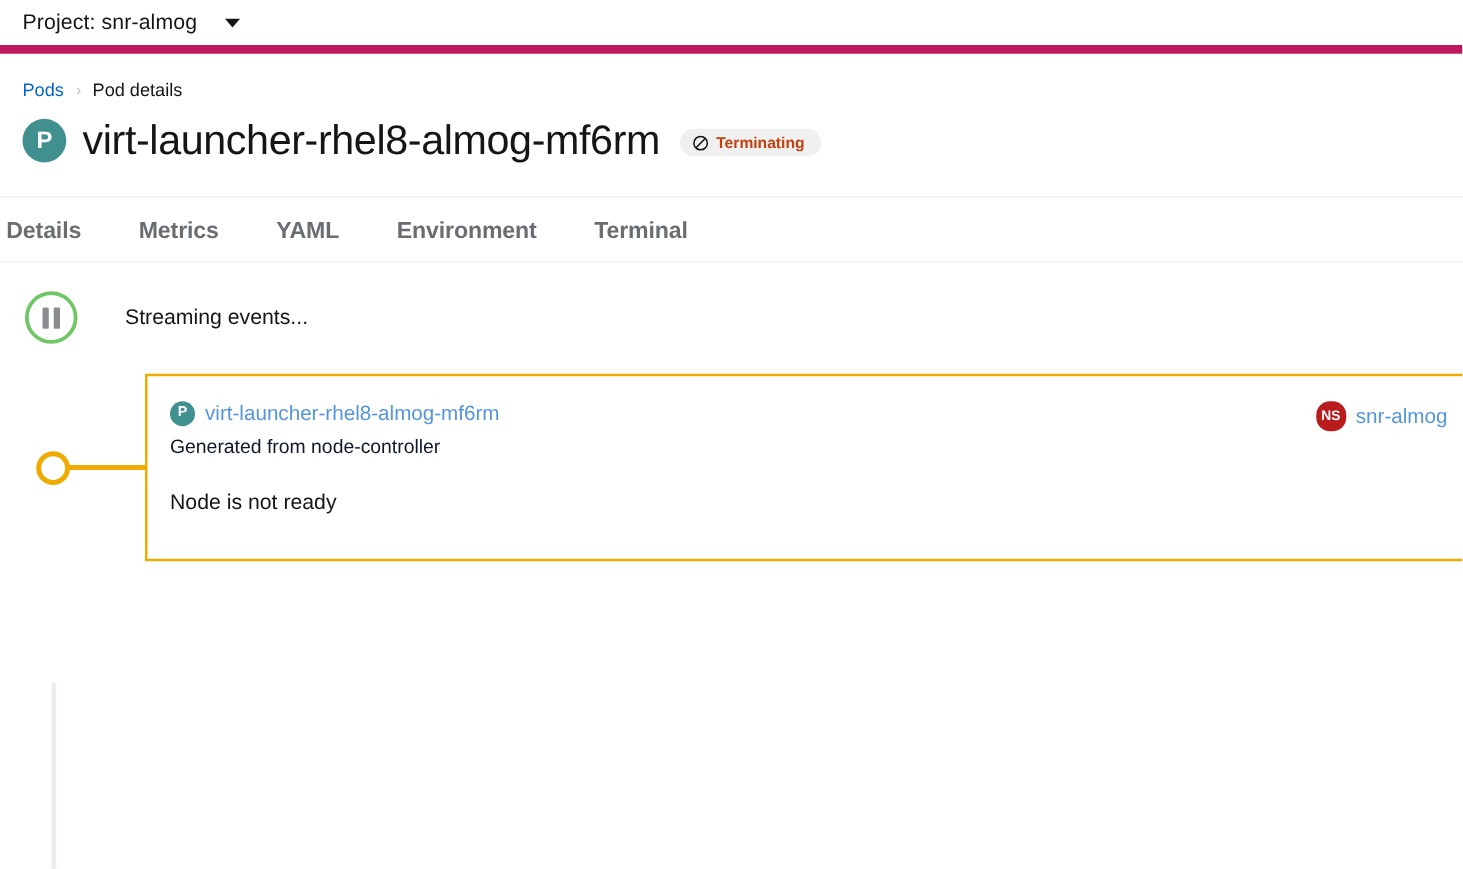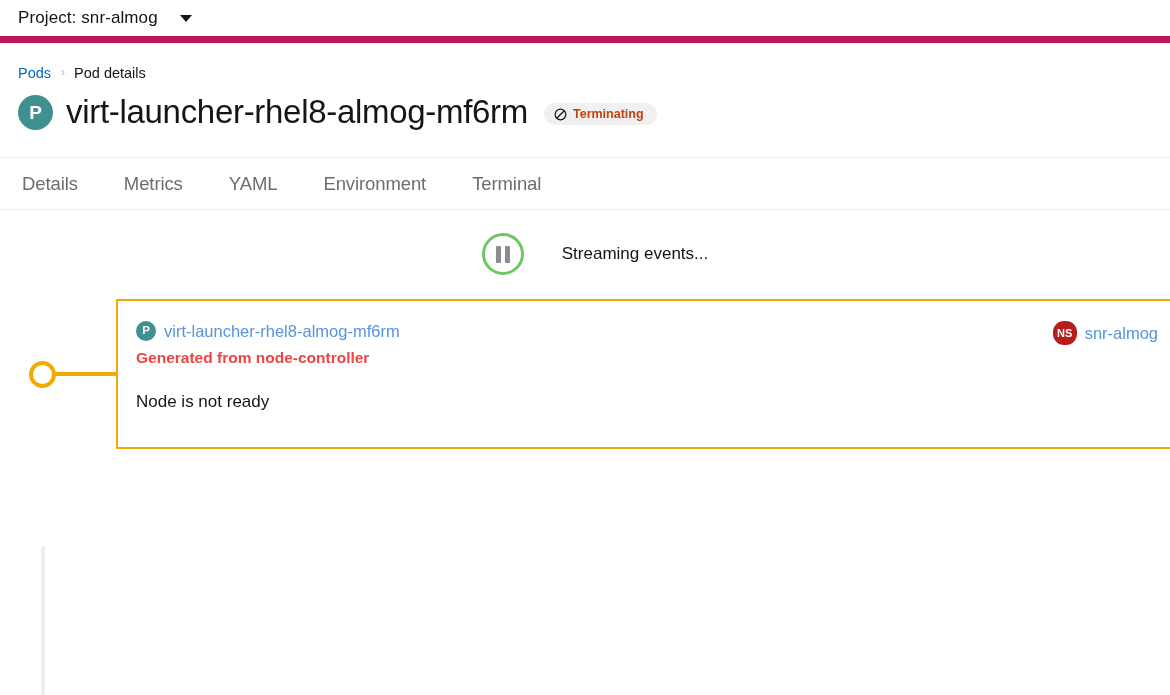--- a/index.html
+++ b/index.html
@@ -102,22 +102,23 @@
   
   #tabs-wrap {
     margin-top: 26px;
     border-bottom: 1px solid #ededed;
     border-top: 1px solid #ededed;
     padding-top: 2px;
   }
   #tabs {
     display: flex;
     align-items: flex-start;
-    padding-left: 18px;
+    padding-left: 1px;
     gap: 0;
+    font-weight: bold;
   }
   .tab {
     font-size: 18.5px;
     color: #6a6e73;
     padding: 13px 23px 11px 23px;
     cursor: pointer;
     border-bottom: 3px solid transparent;
     white-space: nowrap;
     letter-spacing: -0.1px;
   }
@@ -140,21 +141,20 @@
     background: #ededed;
     border-radius: 2px;
   }
 
   #stream-header {
     display: flex;
     align-items: center;
     padding: 23px 0 0 20px;
     position: relative;
     z-index: 2;
-    justify-content: center;
   }
   #pause-button {
     flex: none;
     width: 42px; height: 42px;
     border-radius: 50%;
     border: 3px solid #6ec664;
     background: #fff;
     display: flex;
     align-items: center;
     justify-content: center;
@@ -232,22 +232,21 @@
     letter-spacing: 0;
   }
   .res-link {
     color: #5595dd;
     font-size: 16.5px;
     cursor: pointer;
   }
   #event-source {
     margin-top: 4px;
     font-size: 15.5px;
-    color: #ef4444;
-    font-weight: bold;
+    color: #0f172a;
   }
   #event-message {
     margin-top: 25px;
     font-size: 17px;
     color: #151515;
   }
 </style>
 </head>
 <body>
 

